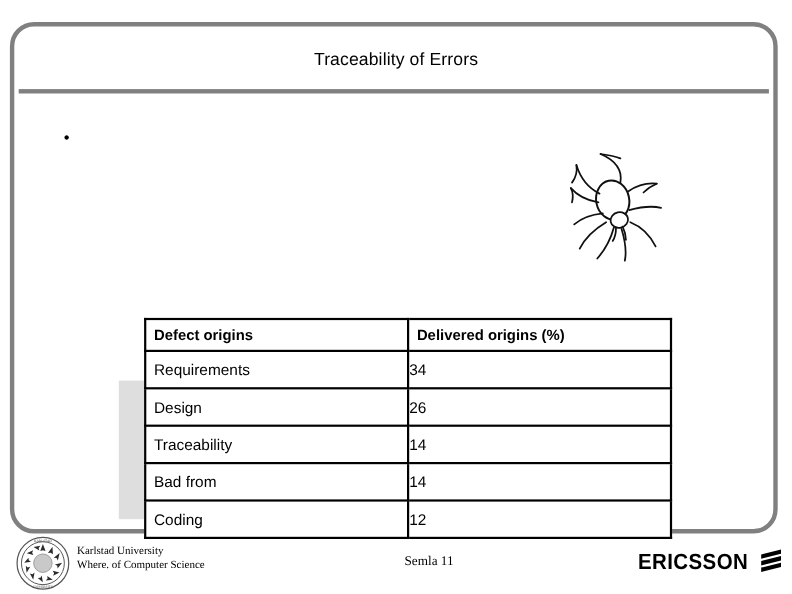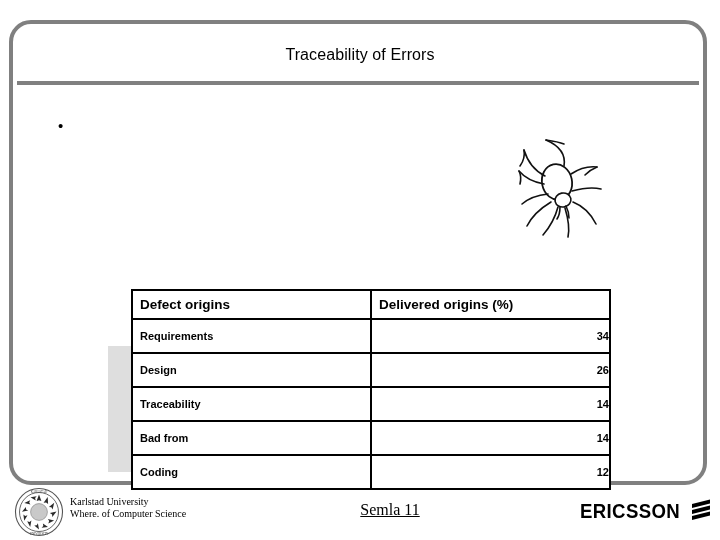--- a/index.html
+++ b/index.html
@@ -102,36 +102,36 @@
     top: 289px;
     width: 478px;
     border-collapse: collapse;
     background: #ffffff;
     table-layout: fixed;
   }
   #defect-table td, #defect-table th {
     border: 2px solid #000000;
     height: 34px;
     padding: 0 0 0 7px;
-    font-size: 11px;
-    font-weight: bold;
+    font-size: 14px;
+    font-weight: normal;
     text-align: left;
     vertical-align: middle;
     background: #ffffff;
     box-sizing: border-box;
   }
   #defect-table thead th {
     font-weight: bold;
     font-size: 13.5px;
     height: 29px;
   }
   #defect-table .col-origin { width: 239px; }
   #defect-table .col-value  { width: 239px; }
   #defect-table td.value-cell {
-    text-align: right;
+    text-align: left;
     padding-left: 0;
   }
 
   
   #footer-logo {
     position: absolute;
     left: 14px;
     top: 487px;
     width: 50px;
     height: 50px;
@@ -145,23 +145,22 @@
     line-height: 12px;
     color: #000;
   }
   #footer-center {
     position: absolute;
     left: 300px;
     top: 503px;
     width: 180px;
     text-align: center;
     font-family: "Liberation Serif", serif;
-    font-size: 16px;
+    font-size: 12px;
     line-height: 14px;
-    text-decoration: underline;
   }
   #ericsson-logo {
     position: absolute;
     left: 568px;
     top: 498px;
     width: 134px;
     height: 28px;
     margin-left: 12px;
   }
   #ericsson-word {

